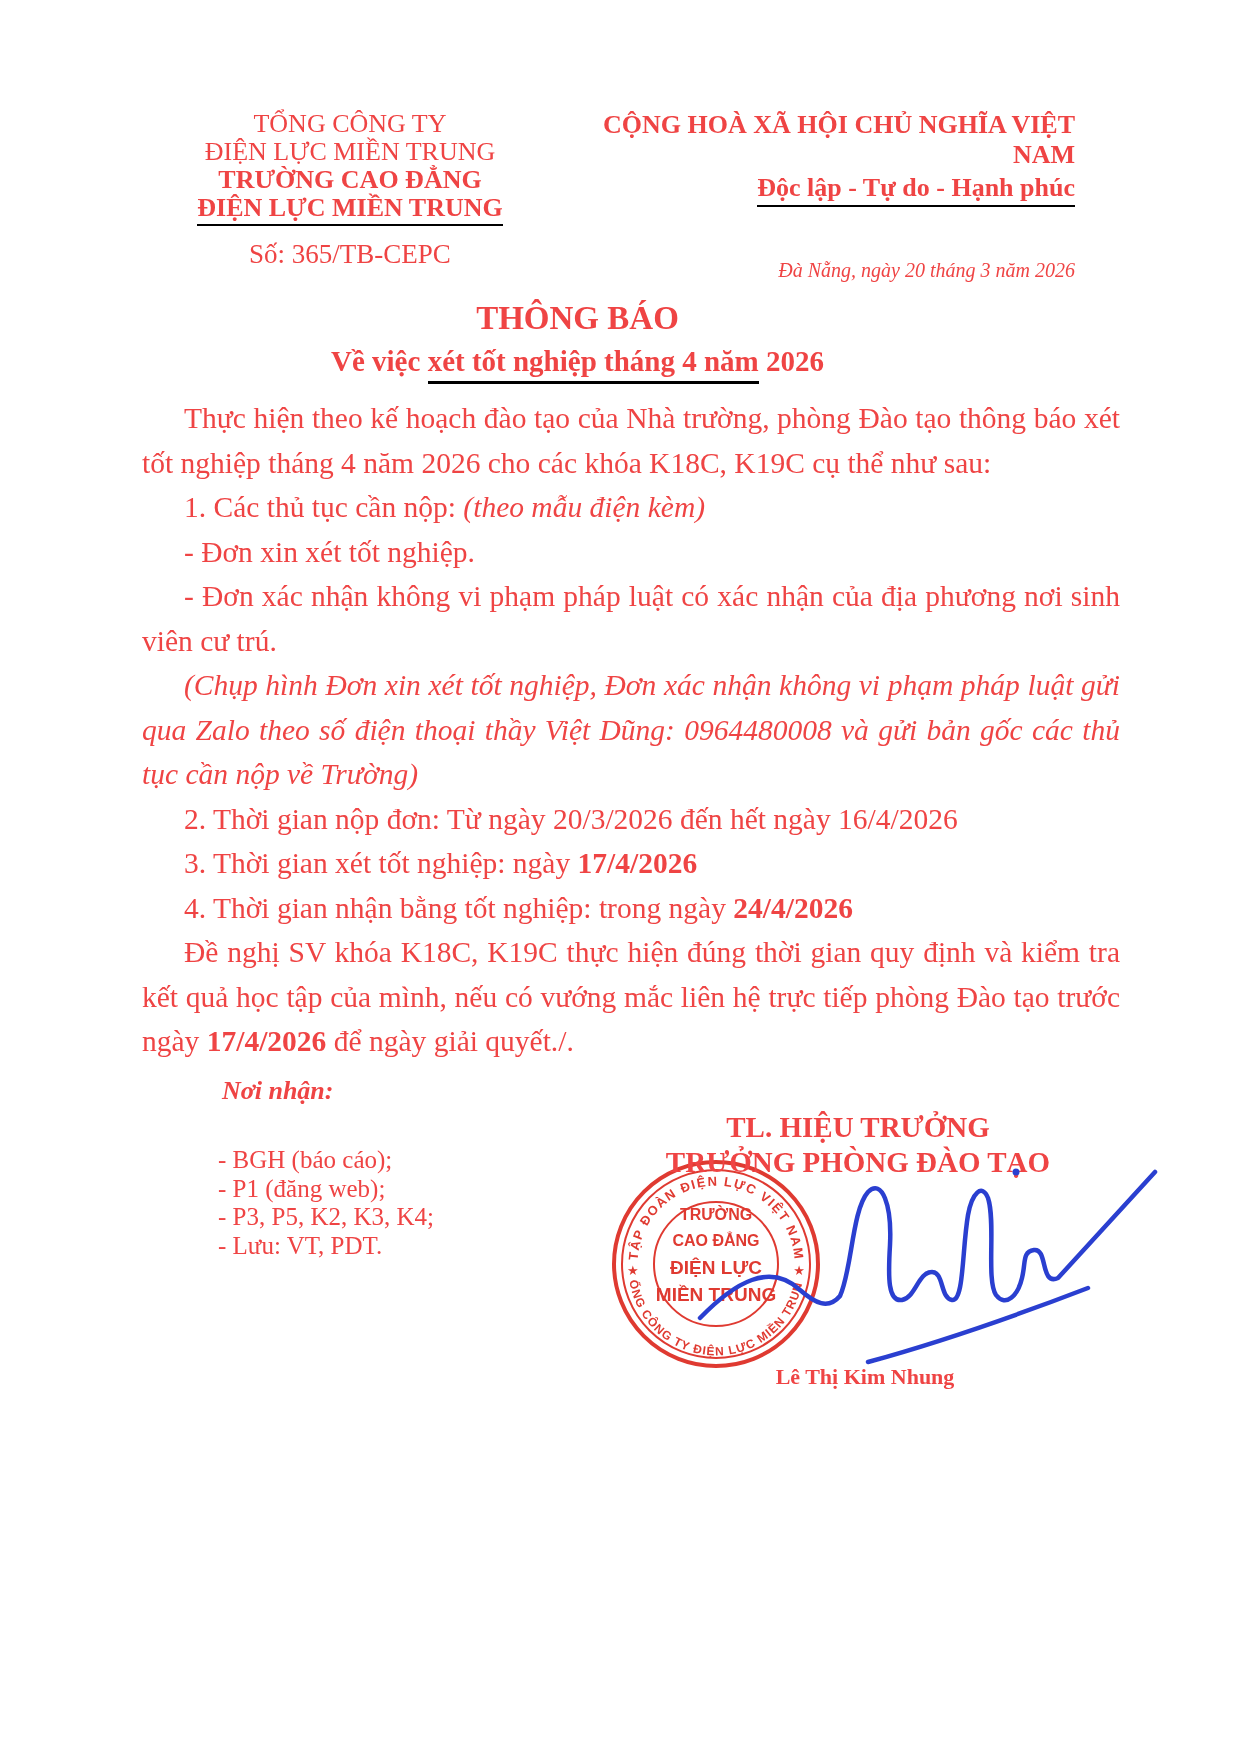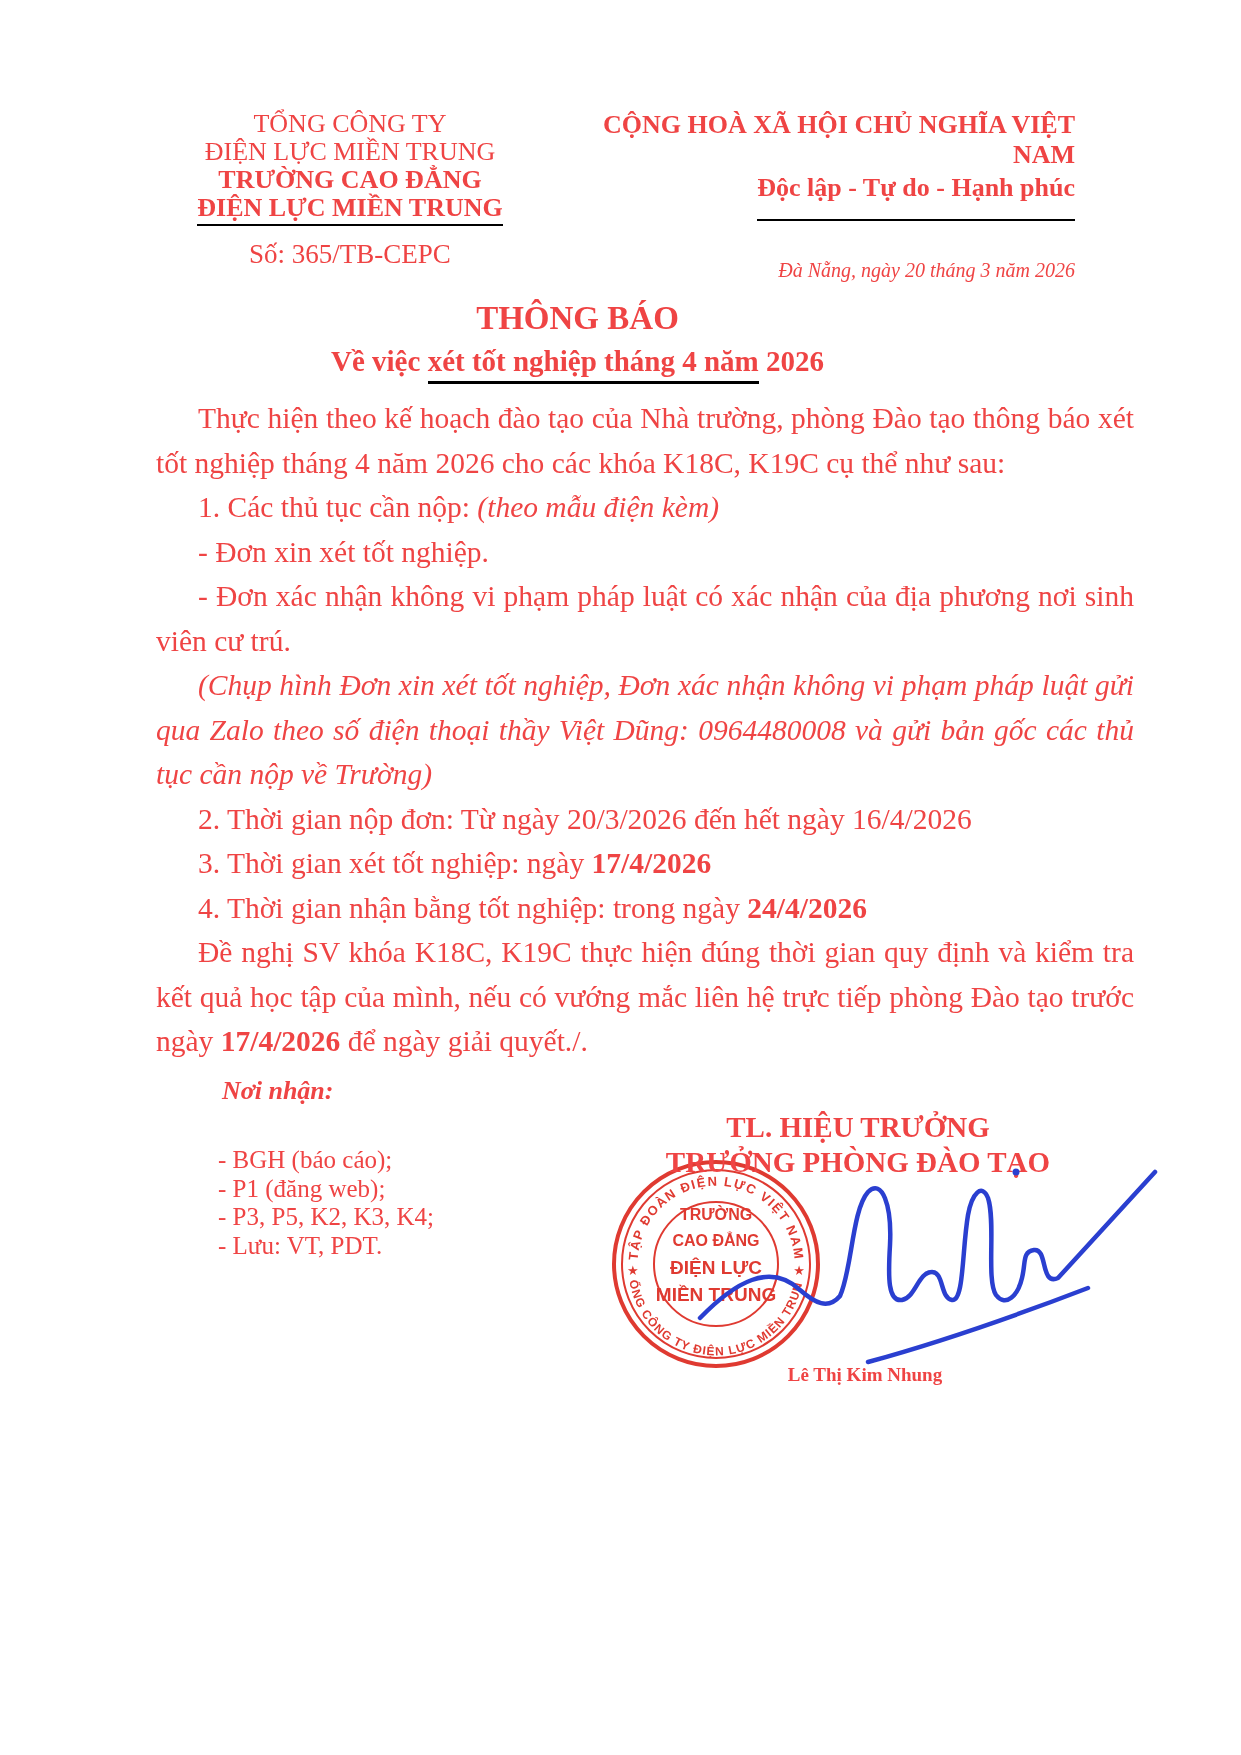--- a/index.html
+++ b/index.html
@@ -9,45 +9,45 @@
   
   .hdr-left{position:absolute;left:170px;top:110px;width:360px;text-align:center;
             font-size:26px;line-height:28px;}
   .hdr-left .bold{font-weight:bold;}
   .hdr-left .ul{border-bottom:2px solid #000;padding-bottom:2px;}
   .doc-number{margin-top:18px;font-size:27px;}
 
   .hdr-right{position:absolute;left:545px;top:110px;width:530px;text-align:right;}
   .national{font-weight:bold;font-size:26px;line-height:30px;}
   .motto{font-weight:bold;font-size:26px;margin-top:3px;}
-  .motto .ul{border-bottom:2px solid #000;padding-bottom:17px;}
+  .motto .ul{border-bottom:2px solid #000;padding-bottom:3px;}
   .place-date{font-style:italic;font-size:20px;margin-top:56px;padding-left:46px;}
 
   
   .doc-title{position:absolute;left:0;top:300px;width:1155px;text-align:center;
              font-weight:bold;font-size:33px;}
   .doc-subtitle{position:absolute;left:0;top:345px;width:1155px;text-align:center;
                 font-weight:bold;font-size:29px;}
   .doc-subtitle .ul3{border-bottom:3px solid #000;padding-bottom:4px;}
 
   
-  .body-text{position:absolute;left:156px;top:396px;width:978px;
+  .body-text{position:absolute;left:142px;top:396px;width:978px;
              font-size:29.5px;line-height:44.5px;text-align:justify;}
   .body-text p{margin:0;text-indent:42px;}
   .body-text .it{font-style:italic;}
   .body-text b{font-weight:bold;}
 
   
   .recipients-label{position:absolute;left:222px;top:1076px;
                     font-weight:bold;font-style:italic;font-size:26px;}
   .recipients{position:absolute;left:218px;top:1146px;font-size:25px;line-height:28.5px;}
   .signer-titles{position:absolute;left:612px;top:1110px;width:492px;text-align:center;
                  font-weight:bold;font-size:29px;line-height:35px;z-index:3;}
   .signer-name{position:absolute;left:615px;top:1364px;width:500px;text-align:center;
-               font-weight:bold;font-size:19px;z-index:3;}
+               font-weight:bold;font-size:22px;z-index:3;}
 
   .stamp-svg{position:absolute;left:600px;top:1148px;width:232px;height:232px;
              opacity:.92;z-index:2;}
   .stamp-svg text{font-family:"Liberation Sans", sans-serif;}
   .sig-svg{position:absolute;left:640px;top:1140px;width:560px;height:240px;z-index:4;}
 </style>
 </head>
 <body>
 
 <div class="page">

